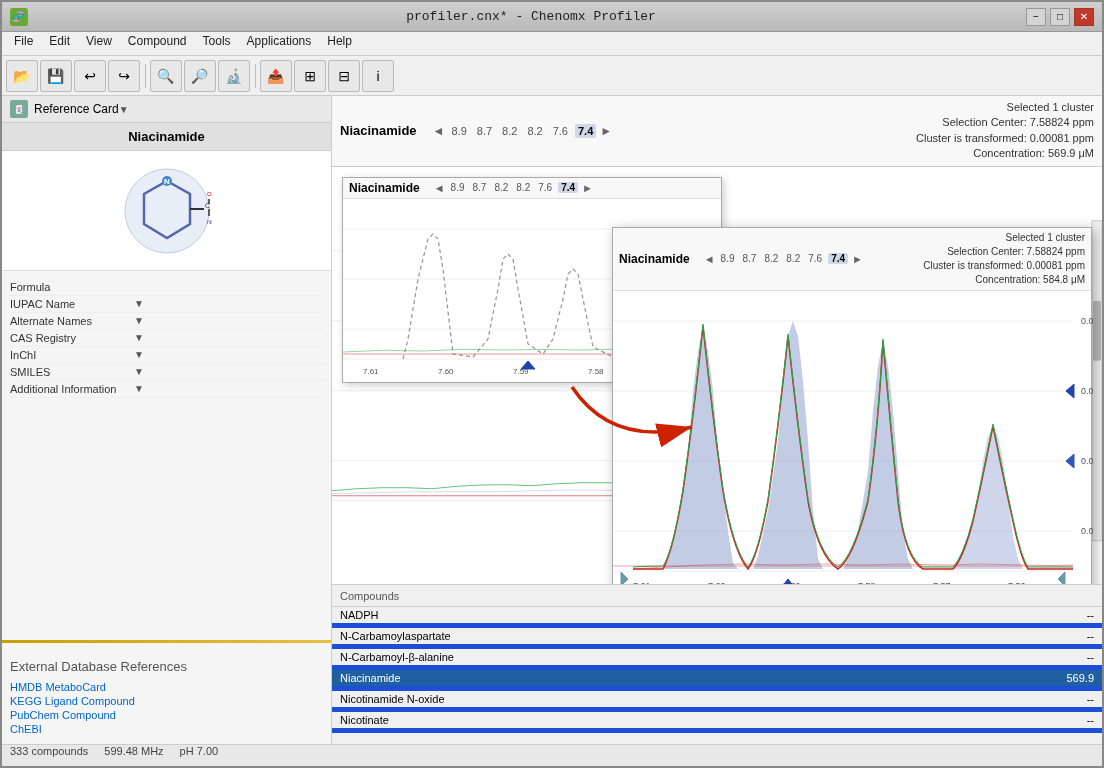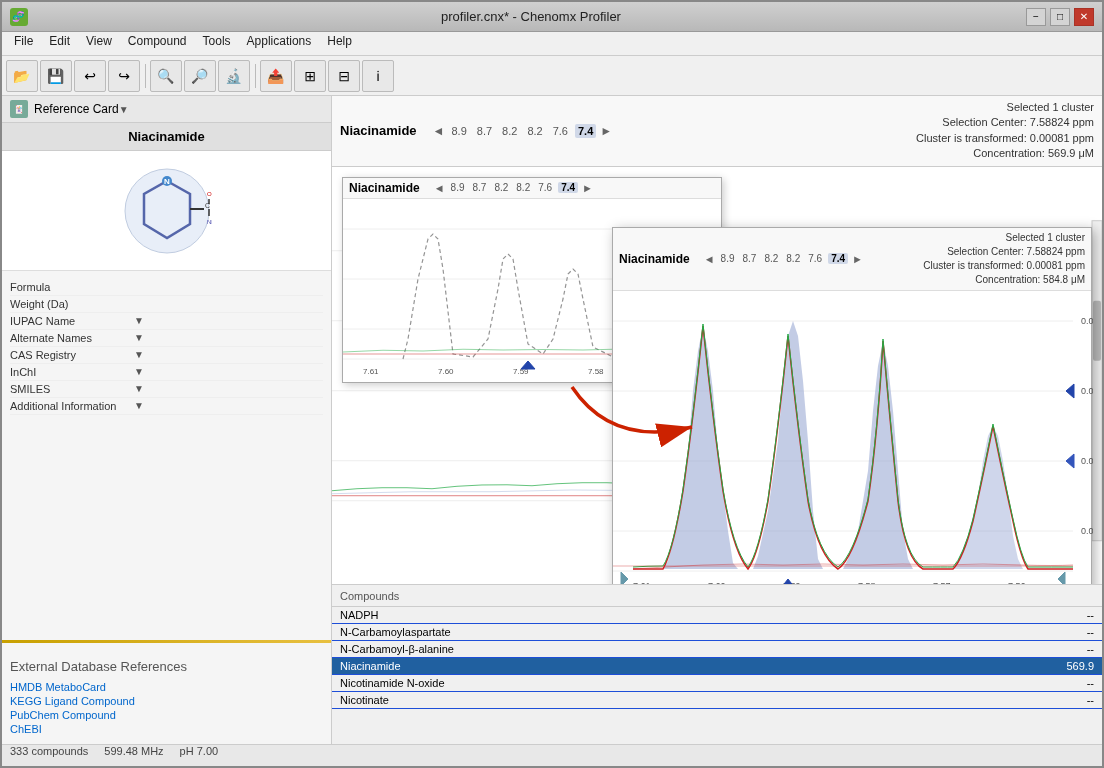--- a/index.html
+++ b/index.html
@@ -3,21 +3,21 @@
   <meta charset="utf-8">
   <style>
     * { box-sizing: border-box; margin: 0; padding: 0; }
     body { font-family: 'Segoe UI', Arial, sans-serif; font-size: 12px; background: #4a4a4a; width: 1104px; height: 768px; overflow: hidden; }
     
     .window { width: 1104px; height: 768px; background: #f0f0f0; border: 2px solid #888; display: flex; flex-direction: column; }
     
     
     .title-bar { background: linear-gradient(to bottom, #d0d0d0, #b8b8b8); height: 30px; display: flex; align-items: center; padding: 0 8px; border-bottom: 1px solid #999; }
     .title-bar-icon { width: 18px; height: 18px; margin-right: 8px; background: #6a3; border-radius: 3px; display: flex; align-items: center; justify-content: center; color: white; font-size: 10px; flex-shrink: 0; }
-    .title-bar-text { flex: 1; text-align: center; font-size: 13px; color: #222; font-weight: normal; }
+    .title-bar-text { flex: 1; text-align: center; font-size: 13px; color: #222; font-weight: normal; font-family: Liberation Mono, monospace; }
     .title-bar-buttons { display: flex; gap: 4px; }
     .title-btn { width: 20px; height: 18px; border: 1px solid #999; background: #d4d4d4; cursor: pointer; display: flex; align-items: center; justify-content: center; font-size: 10px; }
     .title-btn.close { background: #c0392b; color: white; border-color: #a93226; }
     
     
     .menu-bar { background: #f0f0f0; height: 24px; display: flex; padding: 0 4px; border-bottom: 1px solid #ccc; }
     .menu-item { padding: 2px 8px; cursor: pointer; font-size: 12px; color: #222; }
     
     
     .toolbar { background: #f0f0f0; height: 40px; display: flex; align-items: center; padding: 2px 4px; border-bottom: 1px solid #ccc; gap: 2px; }
@@ -64,21 +64,21 @@
     .ppm-value.active { font-weight: bold; color: #000; background: #d0d8e8; border-radius: 2px; }
     .info-panel { margin-left: auto; text-align: right; font-size: 11px; color: #333; line-height: 1.4; }
     
     
     .spectrum-area { flex: 1; position: relative; background: white; overflow: hidden; }
     
     
     .compound-list-area { height: 160px; border-top: 1px solid #ccc; display: flex; flex-direction: column; }
     .compound-list-header { display: flex; align-items: center; background: #f0f0f0; border-bottom: 1px solid #ccc; padding: 8px 8px; height: 22px; font-size: 11px; color: #555; }
     .compound-list-scroll { overflow-y: auto; flex: 1; }
-    .compound-list-row { display: flex; align-items: flex-end; padding: 2px 8px; font-size: 11px; border-bottom: 1px solid #1d4ed8; cursor: pointer; }
+    .compound-list-row { display: flex; align-items: flex-end; padding: 2px 8px; font-size: 11px; border-bottom: 5px solid #1d4ed8; cursor: pointer; }
     .compound-list-row.selected { background: #2060a0; color: white; }
     .compound-list-name { flex: 1; }
     .compound-list-value { min-width: 60px; text-align: right; }
     
     
     .status-bar { height: 22px; background: #e8e8e8; border-top: 1px solid #ccc; display: flex; padding: 0 8px; font-size: 11px; color: #444; gap: 16px; }
     
     
     .overlay-small { position: absolute; top: 0; left: 0; background: white; border: 1px solid #aaa; box-shadow: 2px 2px 8px rgba(0,0,0,0.2); z-index: 10; }
     .overlay-large { position: absolute; top: 60px; right: 10px; background: white; border: 1px solid #aaa; box-shadow: 3px 3px 12px rgba(0,0,0,0.3); z-index: 20; width: 480px; }
@@ -160,23 +160,20 @@
           <line x1="87" y1="38" x2="87" y2="33" stroke="#333" stroke-width="1.5"></line>
           <text x="85" y="30" font-size="6" fill="#c00">O</text>
           <line x1="87" y1="43" x2="87" y2="50" stroke="#333" stroke-width="1.5"></line>
           <text x="85" y="58" font-size="6" fill="#44a">NH₂</text>
         </svg>
       </div>
 
       <div class="properties-section">
         <div class="property-row">
           <span class="property-label">Formula</span>
-        </div>
-        <div class="property-row">
-          <span class="property-label">Weight (Da)</span>
         </div>
         <div class="property-row">
           <span class="property-label">IUPAC Name</span>
           <span class="property-expand">▼</span>
         </div>
         <div class="property-row">
           <span class="property-label">Alternate Names</span>
           <span class="property-expand">▼</span>
         </div>
         <div class="property-row">

